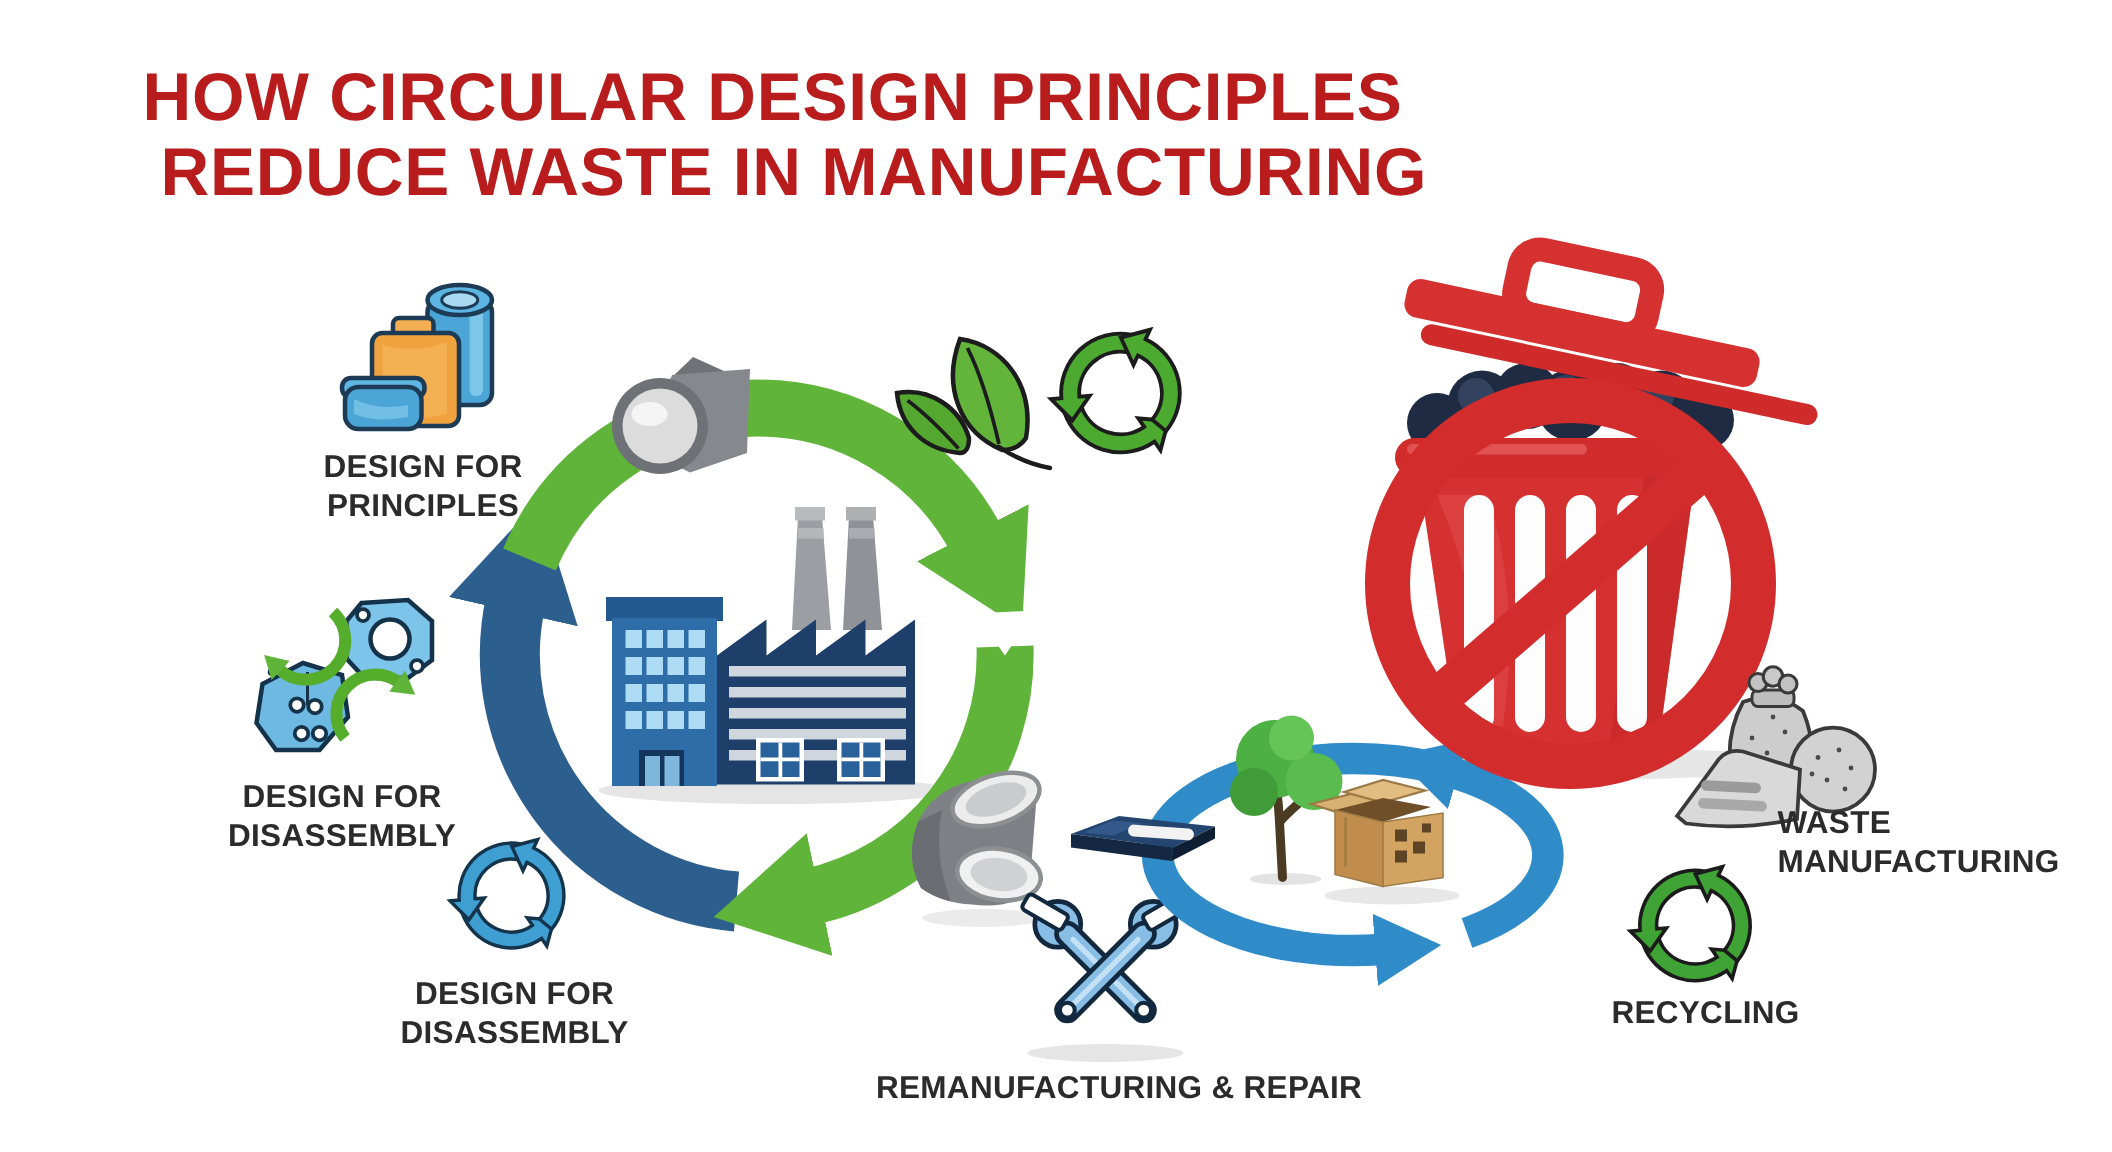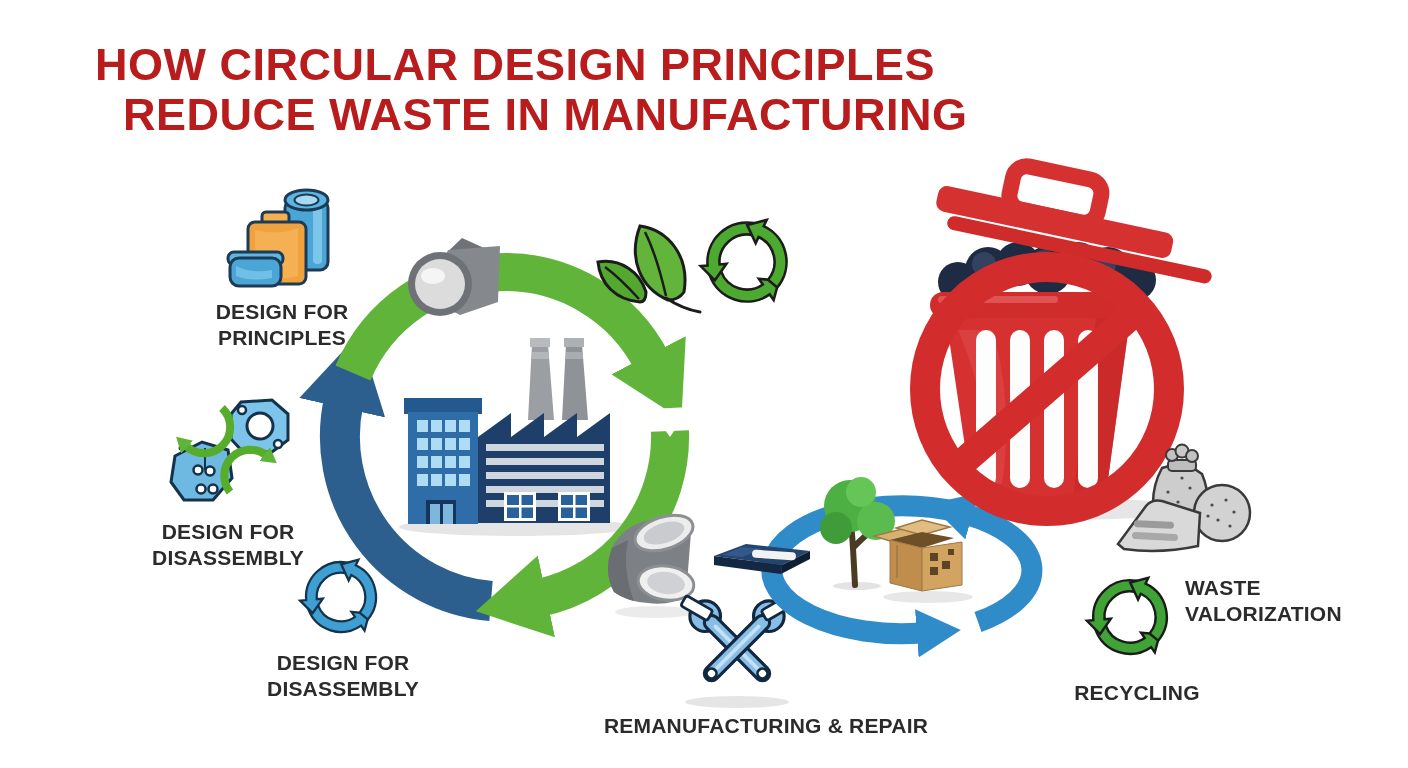--- a/index.html
+++ b/index.html
@@ -7,21 +7,21 @@
     position:relative; width:1408px; height:768px;
     background:#ffffff; overflow:hidden;
     font-family:"Liberation Sans", sans-serif;
   }
   #art{position:absolute;left:0;top:0;}
   .title{
     position:absolute; left:95px; top:40px;
     font-size:45px; line-height:50px; font-weight:700;
     color:#b91c1c; letter-spacing:0.5px; white-space:nowrap;
   }
-  .title .l2{display:block; margin-left:28px;}
+  .title .l2{display:block; margin-left:12px;}
   .lbl{
     position:absolute; font-size:21px; line-height:26px; font-weight:700;
     color:#2b2b2b; letter-spacing:0.2px; text-align:center; white-space:nowrap;
   }
   .lbl.centered{transform:translateX(-50%);}
   .lbl.leftal{text-align:left;}
   .lbl span{display:block;}
 </style>
 </head>
 <body>
@@ -312,26 +312,26 @@
   <div class="lbl centered" style="left:228px; top:519px;">
     <span>DESIGN FOR</span>
     <span>DISASSEMBLY</span>
   </div>
 
   <div class="lbl centered" style="left:343px; top:650px;">
     <span>DESIGN FOR</span>
     <span>DISASSEMBLY</span>
   </div>
 
-  <div class="lbl centered" style="left:746px; top:713px;margin-left:20px;">
+  <div class="lbl centered" style="left:746px; top:713px;">
     <span>REMANUFACTURING &amp; REPAIR</span>
   </div>
 
-  <div class="lbl leftal" style="left:1185px; top:575px;">
+  <div class="lbl leftal" style="left:1185px; top:536px;">
     <span>WASTE</span>
-    <span>VALORIZATION</span>
-  </div>
-
-  <div class="lbl centered" style="left:1137px; top:680px;text-align:right;">
+    <span>MANUFACTURING</span>
+  </div>
+
+  <div class="lbl centered" style="left:1137px; top:663px;text-align:right;">
     <span>RECYCLING</span>
   </div>
 
 </div>
 
 </body></html>

